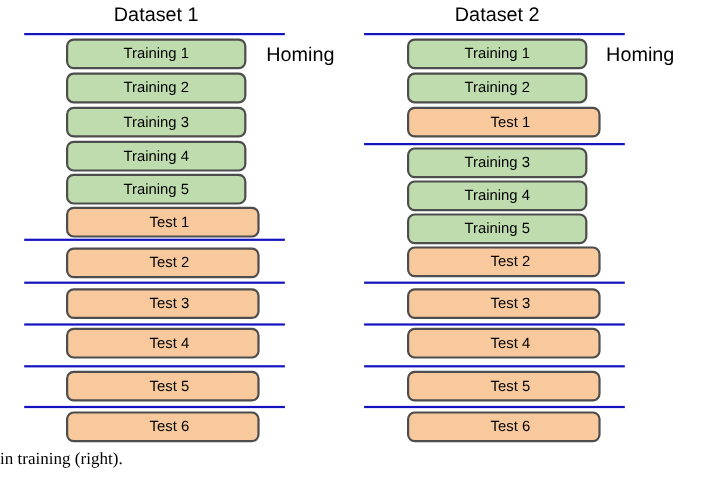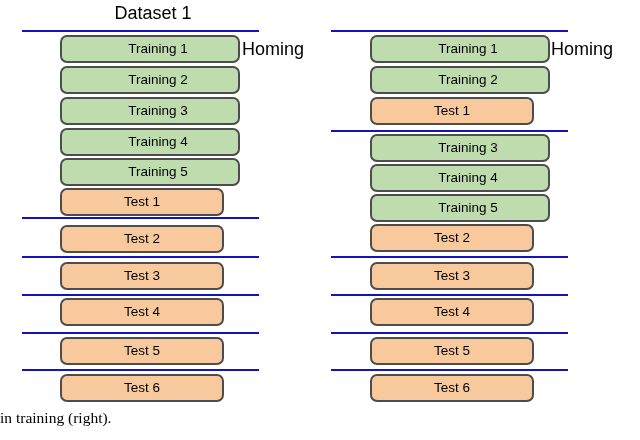--- a/index.html
+++ b/index.html
@@ -34,39 +34,39 @@
   .box {
     position: absolute;
     width: 160px; height: 24px;
     line-height: 24px;
     text-align: center;
     font-size: 13.5px;
     border: 2px solid var(--box-border, #4d4d4d);
     border-radius: 7px;
     color: var(--text);
   }
-  .box.training { background: var(--training-fill, #bedcae); padding-left: 16px; }
-  .box.test     { background: var(--test-fill, #f8c99c); }
+  .box.training { background: var(--training-fill, #bedcae); }
+  .box.test     { background: var(--test-fill, #f8c99c); padding-left: 12px; }
   .caption {
     position: absolute;
     left: 0; top: 408px; width: 640px;
     font-family: "Liberation Serif", serif;
     font-size: 15.5px;
     line-height: 19px;
     color: var(--text);
   }
   .caption-line-1 { text-align: justify; text-align-last: justify; }
   .caption-line-2 { text-align: left; }
 </style>
 </head>
 <body style="--training-fill: #bedcae; --test-fill: #f8c99c; --divider-line: #1313c0; --box-border: #4d4d4d; --text: #000000;">
 
 <div class="panel">
 
-  <div class="ds-title" style="left:68px; top:2px;">Dataset 1</div>
+  <div class="ds-title" style="left:57px; top:2px;">Dataset 1</div>
 
   <div class="hline" style="left:22px; top:30px;"></div>
   <div class="homing" style="left:242px; top:39px;">Homing</div>
 
   <div class="box training" style="left:60px; top:35px;">Training 1</div>
   <div class="box training" style="left:60px; top:66px;">Training 2</div>
   <div class="box training" style="left:60px; top:97px;">Training 3</div>
   <div class="box training" style="left:60px; top:128px;">Training 4</div>
   <div class="box training" style="left:60px; top:158px;">Training 5</div>
   <div class="box test" style="left:60px; top:188px;">Test 1</div>
@@ -79,20 +79,21 @@
 
   <div class="hline" style="left:22px; top:294px;"></div>
   <div class="box test" style="left:60px; top:298px;">Test 4</div>
 
   <div class="hline" style="left:22px; top:332px;"></div>
   <div class="box test" style="left:60px; top:337px;">Test 5</div>
 
   <div class="hline" style="left:22px; top:369px;"></div>
   <div class="box test" style="left:60px; top:374px;">Test 6</div>
 
+  <div class="ds-title" style="left:367px; top:2px;">Dataset 2</div>
 
   <div class="hline" style="left:331px; top:30px;"></div>
   <div class="homing" style="left:551px; top:39px;">Homing</div>
 
   <div class="box training" style="left:370px; top:35px;">Training 1</div>
   <div class="box training" style="left:370px; top:66px;">Training 2</div>
   <div class="box test" style="left:370px; top:97px;">Test 1</div>
 
   <div class="hline" style="left:331px; top:130px;"></div>
   <div class="box training" style="left:370px; top:134px;">Training 3</div>

